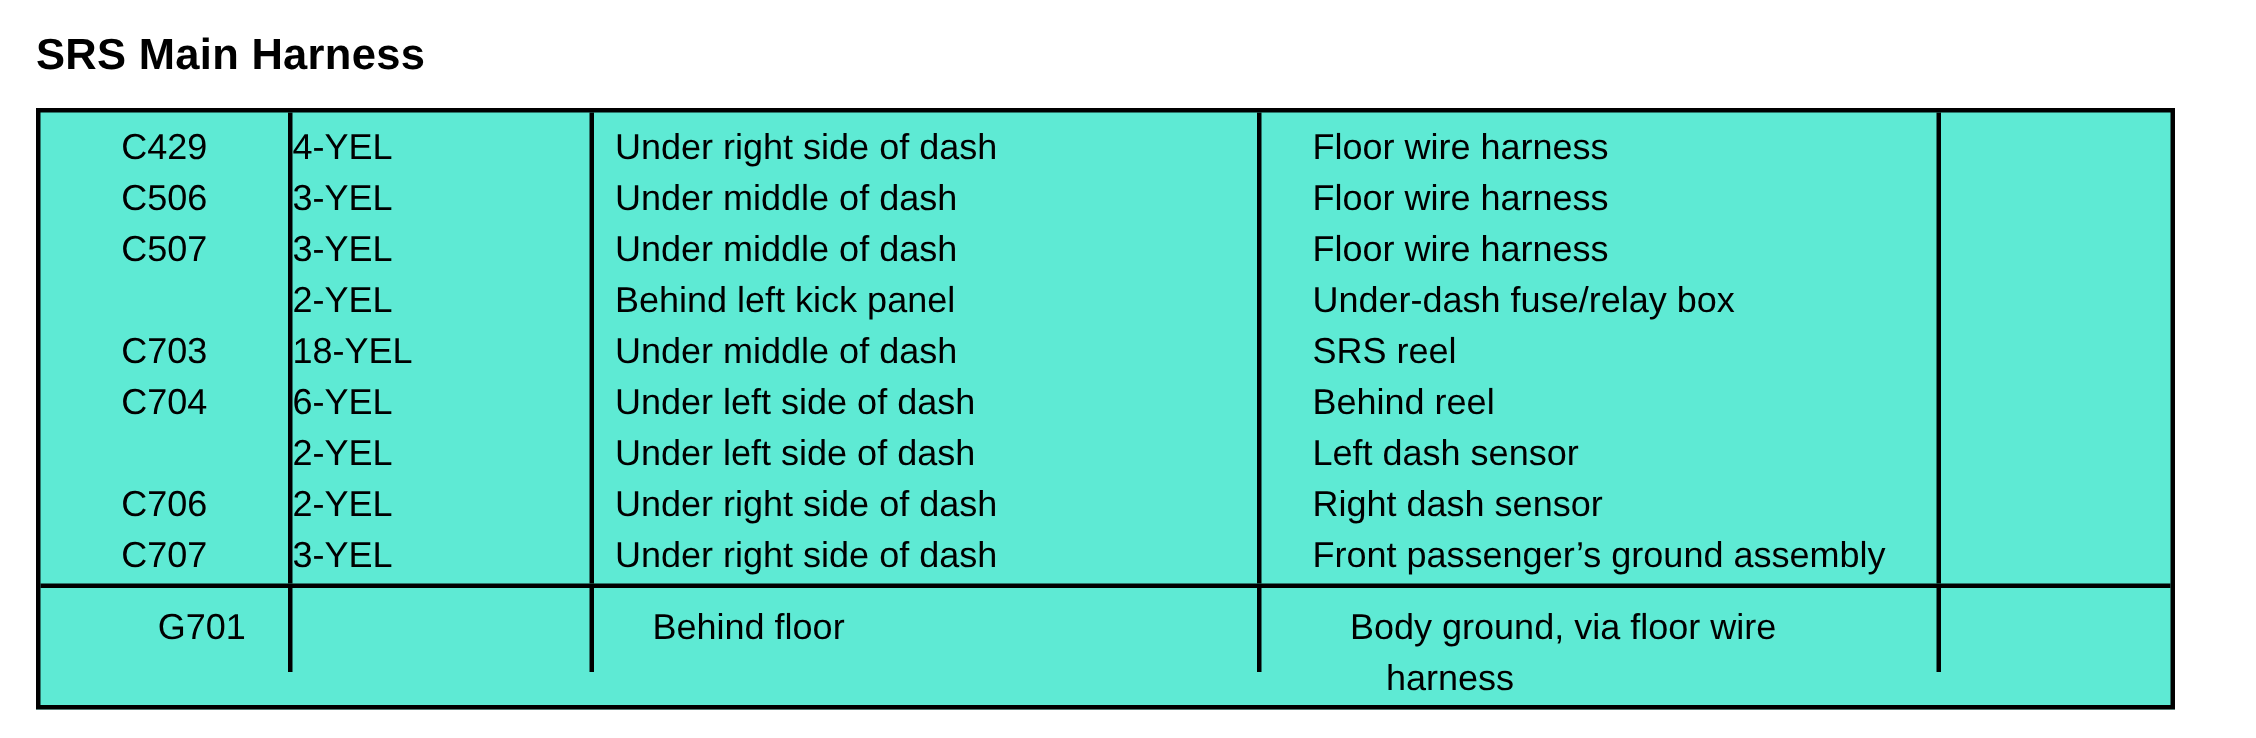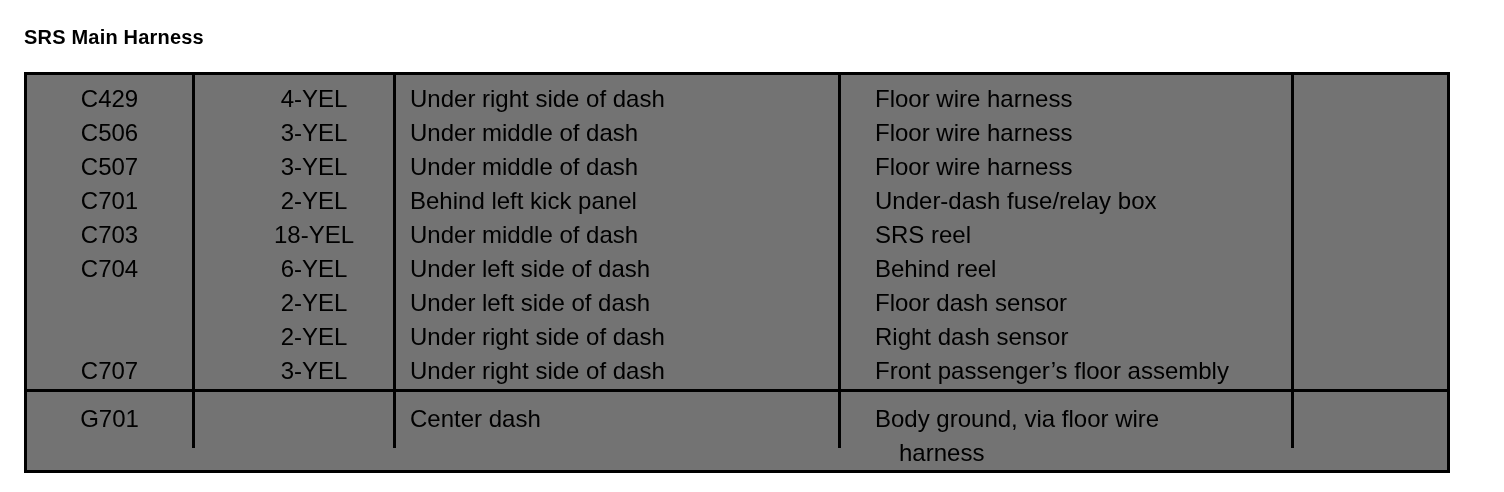--- a/index.html
+++ b/index.html
@@ -17,47 +17,48 @@
   #page {
     position: relative;
     width: 1504px;
     height: 492px;
     background: #ffffff;
   }
   .page-title {
     position: absolute;
     left: 24px;
     top: 21px;
-    font-size: 20px;
+    font-size: 29px;
     font-weight: bold;
     letter-spacing: 0.2px;
     line-height: 32px;
     white-space: nowrap;
   }
   .harness-table {
     position: absolute;
     left: 24px;
     top: 72px;
     width: 1426px;
     height: 401px;
     box-sizing: border-box;
     border: 3px solid #000000;
-    background: #737373;
+    background: #5eead4;
   }
   .group {
     position: relative;
     box-sizing: border-box;
     width: 100%;
   }
   .group-connectors {
     height: 317px;
     border-bottom: 3px solid #000000;
   }
   .group-grounds {
     height: 56px;
+    padding-left: 25px;
   }
   
   .vrule {
     position: absolute;
     top: 0;
     bottom: 0;
     width: 3px;
     background: #000000;
   }
   .v1 { left: 165px; }
@@ -83,22 +84,20 @@
     white-space: nowrap;
   }
   .c-code {
     left: 0;
     width: 165px;
     text-align: center;
   }
   .c-cavities {
     left: 168px;
     width: 198px;
-    text-align: center;
-    padding-left: 20px;
   }
   .c-location {
     left: 383px;
   }
   .c-connects {
     left: 828px;
     margin-left: 20px;
   }
   .c-blank {
     left: 1281px;
@@ -155,21 +154,20 @@
 
         <div class="row">
           <span class="cell c-code">C507</span>
           <span class="cell c-cavities">3-YEL</span>
           <span class="cell c-location">Under middle of dash</span>
           <span class="cell c-connects">Floor wire harness</span>
           <span class="cell c-blank"></span>
         </div>
 
         <div class="row">
-          <span class="cell c-code">C701</span>
           <span class="cell c-cavities">2-YEL</span>
           <span class="cell c-location">Behind left kick panel</span>
           <span class="cell c-connects">Under-dash fuse/relay box</span>
           <span class="cell c-blank"></span>
         </div>
 
         <div class="row">
           <span class="cell c-code">C703</span>
           <span class="cell c-cavities">18-YEL</span>
           <span class="cell c-location">Under middle of dash</span>
@@ -181,53 +179,54 @@
           <span class="cell c-code">C704</span>
           <span class="cell c-cavities">6-YEL</span>
           <span class="cell c-location">Under left side of dash</span>
           <span class="cell c-connects">Behind reel</span>
           <span class="cell c-blank"></span>
         </div>
 
         <div class="row">
           <span class="cell c-cavities">2-YEL</span>
           <span class="cell c-location">Under left side of dash</span>
-          <span class="cell c-connects">Floor dash sensor</span>
-          <span class="cell c-blank"></span>
-        </div>
-
-        <div class="row">
+          <span class="cell c-connects">Left dash sensor</span>
+          <span class="cell c-blank"></span>
+        </div>
+
+        <div class="row">
+          <span class="cell c-code">C706</span>
           <span class="cell c-cavities">2-YEL</span>
           <span class="cell c-location">Under right side of dash</span>
           <span class="cell c-connects">Right dash sensor</span>
           <span class="cell c-blank"></span>
         </div>
 
         <div class="row">
           <span class="cell c-code">C707</span>
           <span class="cell c-cavities">3-YEL</span>
           <span class="cell c-location">Under right side of dash</span>
-          <span class="cell c-connects">Front passenger’s floor assembly</span>
+          <span class="cell c-connects">Front passenger’s ground assembly</span>
           <span class="cell c-blank"></span>
         </div>
 
       </div>
     </div>
 
     <div class="group group-grounds">
       <div class="vrule v1"></div>
       <div class="vrule v2"></div>
       <div class="vrule v3"></div>
       <div class="vrule v4"></div>
 
       <div class="ground-rows">
         <div class="ground-row">
           <span class="cell c-code">G701</span>
           <span class="cell c-cavities"></span>
-          <span class="cell c-location">Center dash</span>
+          <span class="cell c-location">Behind floor</span>
           <span class="cell c-connects">
             <span>Body ground, via floor wire</span>
             <span class="indent-line">harness</span>
           </span>
           <span class="cell c-blank"></span>
         </div>
       </div>
     </div>
 
   </div>

